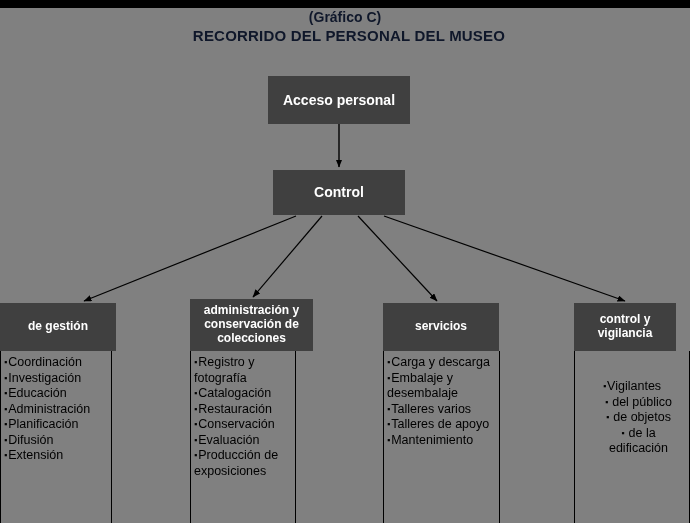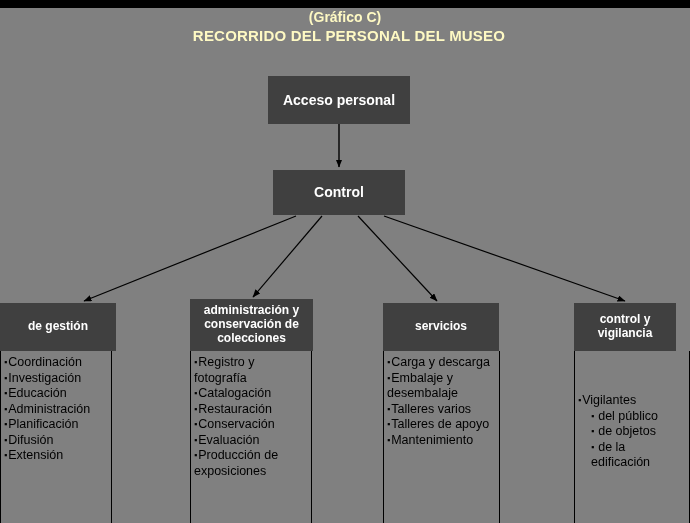--- a/index.html
+++ b/index.html
@@ -22,21 +22,21 @@
     width: 690px;
     height: 8px;
     background: #000000;
   }
   .title-block {
     position: absolute;
     left: 0;
     top: 8px;
     width: 690px;
     text-align: center;
-    color: #fef9c3;
+    color: #0f172a;
     font-weight: bold;
   }
   .title-line1 {
     font-size: 14px;
     line-height: 18px;
     letter-spacing: 0px;
   }
   .title-line2 {
     font-size: 15px;
     line-height: 20px;
@@ -85,23 +85,23 @@
     border-left: 1.5px solid #000000;
     border-right: 1.5px solid #000000;
     background: #808080;
     color: #000000;
     font-size: 12.5px;
     line-height: 15.5px;
     padding: 4px 3px 0 3px;
     overflow: hidden;
   }
   #cat-list-0 { left: 0px;   top: 351px; width: 112px; height: 172px; }
-  #cat-list-1 { left: 190px; top: 351px; width: 122px; height: 172px; }
+  #cat-list-1 { left: 190px; top: 351px; width: 106px; height: 172px; }
   #cat-list-2 { left: 383px; top: 351px; width: 117px; height: 172px; }
-  #cat-list-3 { left: 574px; top: 351px; width: 116px; height: 172px; padding-top: 42px;}
+  #cat-list-3 { left: 574px; top: 351px; width: 116px; height: 172px; padding-top: 28px; text-align: center;}
 
   .bullet-item {
     display: block;
     white-space: normal;
     padding-left: 0px;
     text-indent: 0px;
   }
   .bullet-item::before {
     content: "\25AA";
     font-size: 9px;

